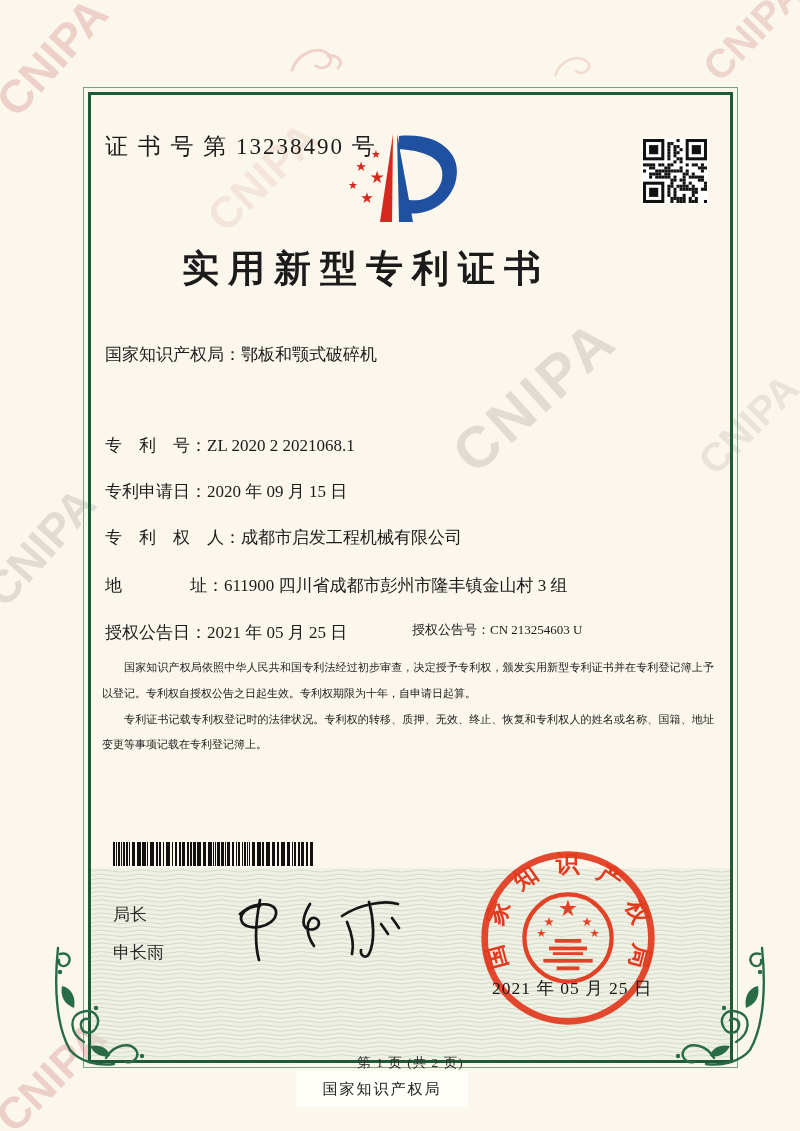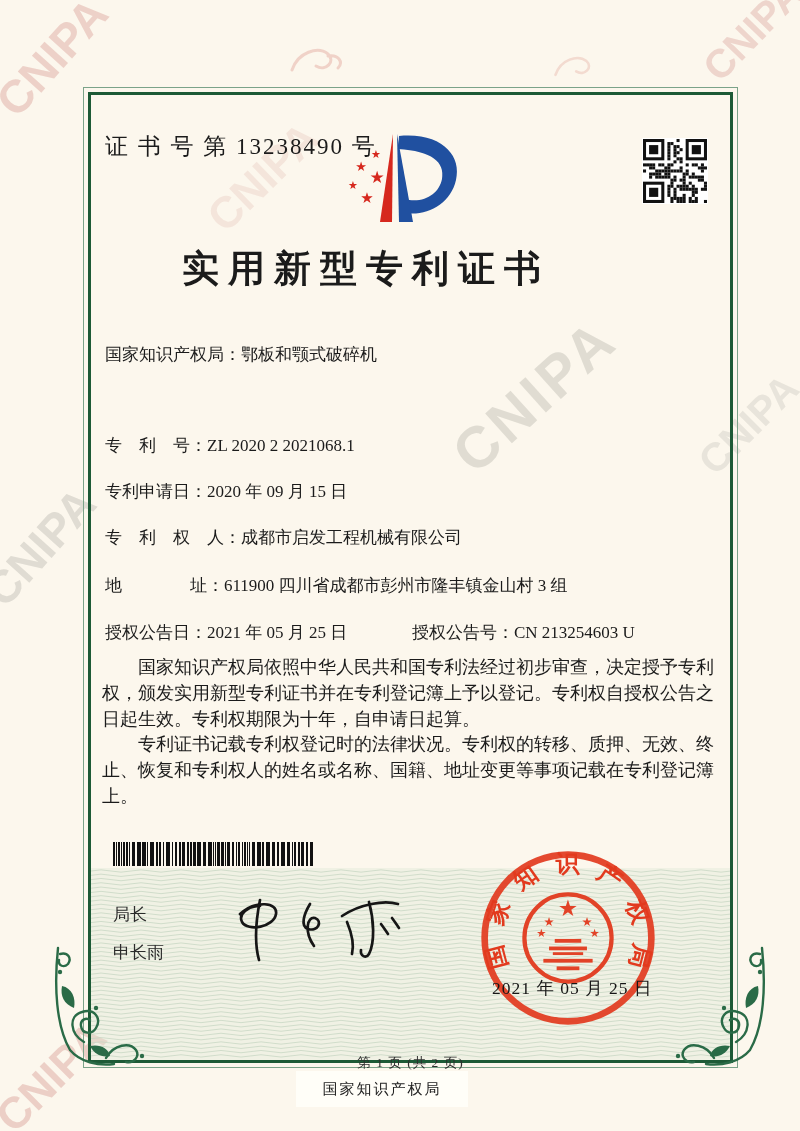--- a/index.html
+++ b/index.html
@@ -33,24 +33,24 @@
 
   .logo{position:absolute;left:336px;top:130px;width:130px;height:100px;}
   .qr{position:absolute;left:642px;top:138px;width:64px;height:64px;background:#fff;padding:1px;}
 
   .title{position:absolute;left:88px;top:244px;width:556px;text-align:center;
          font-size:37px;font-weight:bold;letter-spacing:9px;}
 
   .field{position:absolute;left:105px;font-size:17px;white-space:pre;}
   .f0{top:343px}.f1{top:389px}.f2{top:434px}.f3{top:480px}
   .f4{top:526px}.f5{top:574px}.f6{top:621px}
-  .grant{position:absolute;left:412px;top:621px;font-size:17px;white-space:pre;}
+  .grant{position:absolute;left:412px;top:621px;font-size:13px;white-space:pre;}
 
   .body-text{position:absolute;left:102px;top:655px;width:612px;
-             font-size:18px;line-height:25.8px;text-align:justify;}
+             font-size:11px;line-height:25.8px;text-align:justify;}
   .body-text p{margin:0;text-indent:2em;}
 
   .barcode{position:absolute;left:113px;top:842px;width:206px;height:24px;}
 
   .band{position:absolute;left:91px;top:868px;width:639px;height:192px;
         background:rgba(222,231,214,.38);}
   .band svg{position:absolute;left:0;top:0;}
 
   .director-title{position:absolute;left:113px;top:903px;font-size:17px;
                   font-family:"Liberation Sans",sans-serif;color:#2b2b2b;}

